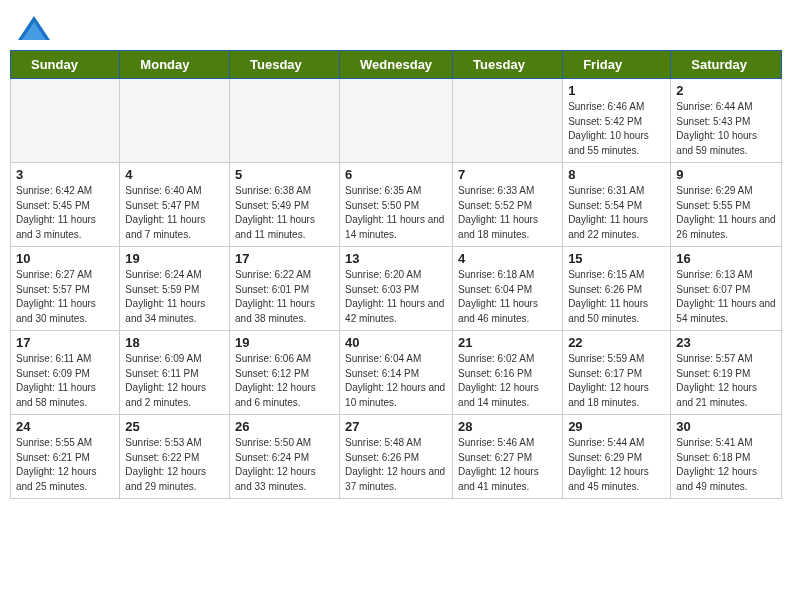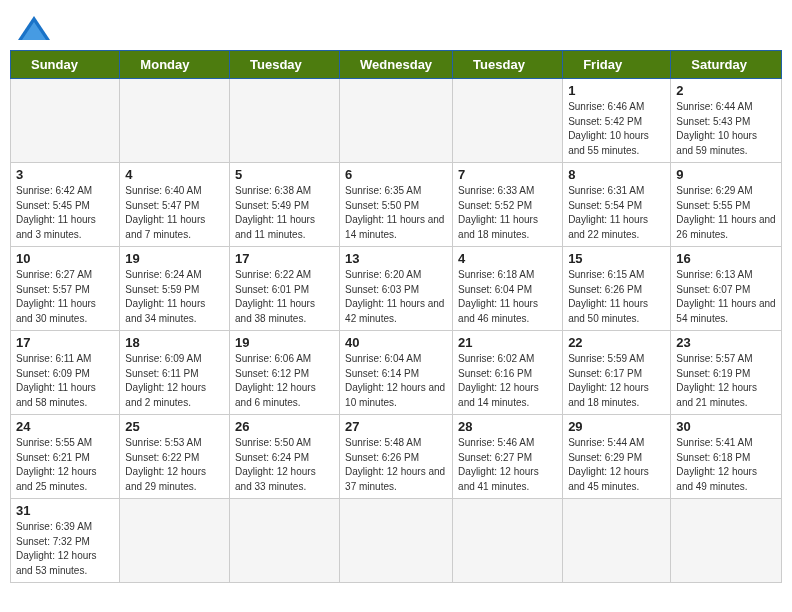--- a/index.html
+++ b/index.html
@@ -306,28 +306,14 @@
 Sunset: 6:29 PM
 Daylight: 12 hours and 45 minutes.</div>
         </td>
         <td>
           <span class="day-number">30</span>
           <div class="day-info">Sunrise: 5:41 AM
 Sunset: 6:18 PM
 Daylight: 12 hours and 49 minutes.</div>
         </td>
       </tr>
-      <tr class="last-row">
-        <td>
-          <span class="day-number">31</span>
-          <div class="day-info">Sunrise: 6:39 AM
-Sunset: 7:32 PM
-Daylight: 12 hours and 53 minutes.</div>
-        </td>
-        <td class="empty"></td>
-        <td class="empty"></td>
-        <td class="empty"></td>
-        <td class="empty"></td>
-        <td class="empty"></td>
-        <td class="empty"></td>
-      </tr>
     </tbody>
 </table>
 
 </body></html>

